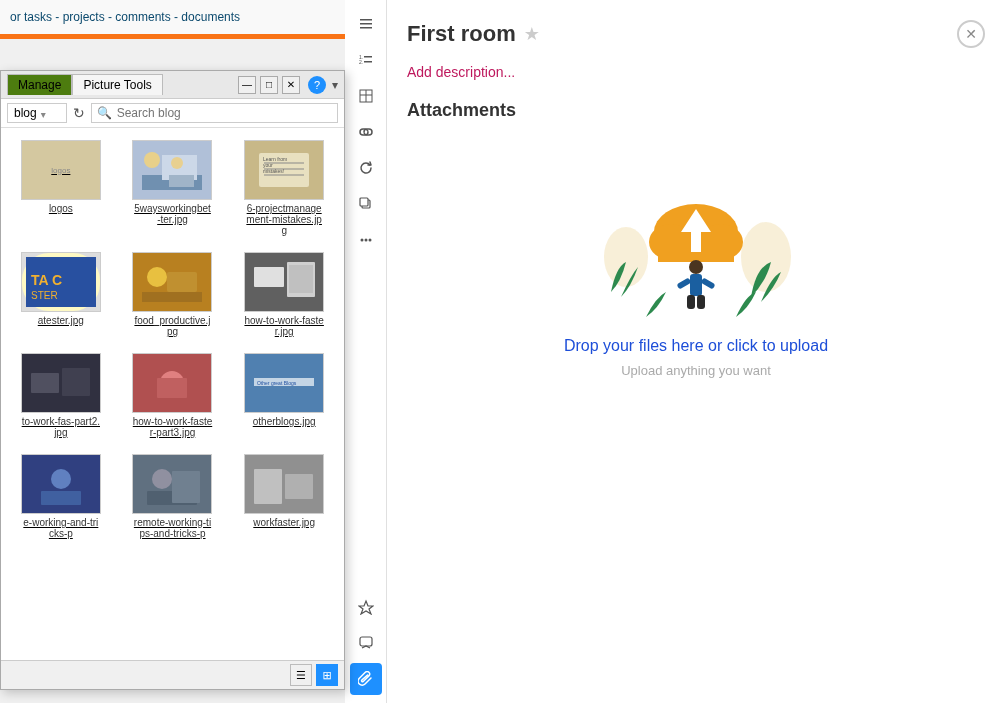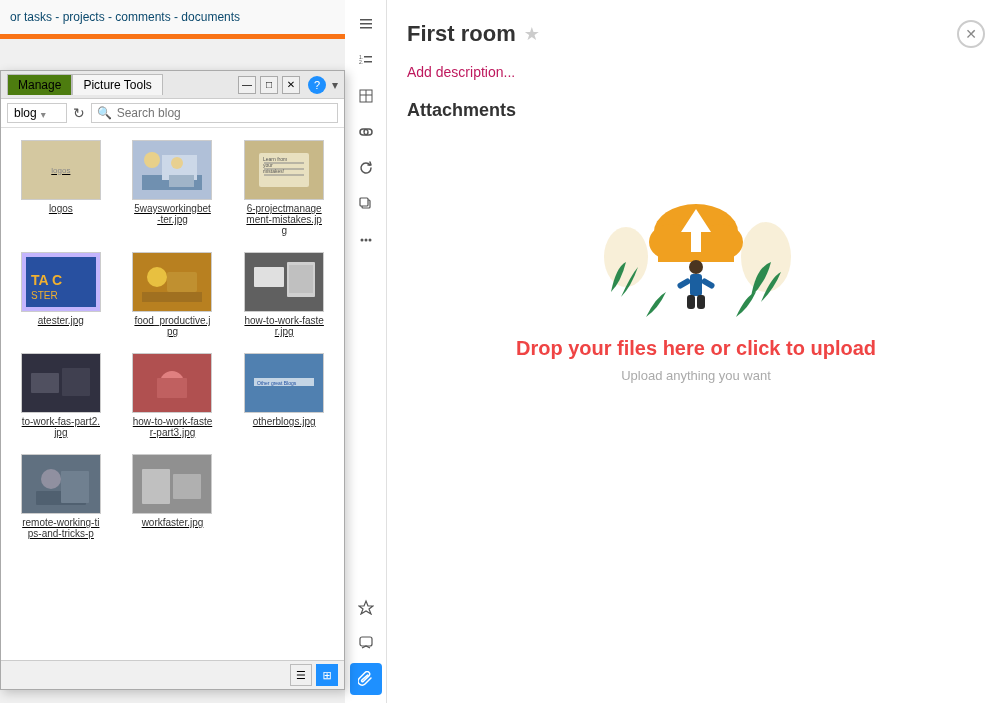--- a/index.html
+++ b/index.html
@@ -43,21 +43,21 @@
     .close-btn { width: 28px; height: 28px; border-radius: 50%; border: 2px solid #ccc; background: none; cursor: pointer; display: flex; align-items: center; justify-content: center; color: #888; font-size: 14px; }
 
     .add-description { color: #be185d; font-size: 14px; cursor: pointer; margin-bottom: 20px; }
 
     
     .attachments-title { font-size: 18px; font-weight: 600; color: #333; margin-bottom: 16px; }
 
     
     .drop-zone { border: none; display: flex; flex-direction: column; align-items: center; justify-content: center; padding: 40px 20px; margin-top: 10px; }
 
-    .drop-text { color: #ef4444; font-size: 20px; font-weight: 700; margin-bottom: 8px; cursor: pointer; }
+    .drop-text { color: #1d4ed8; font-size: 16px; font-weight: 400; margin-bottom: 8px; cursor: pointer; }
     .drop-subtext { color: #aaa; font-size: 13px; }
 
     
     .illustration-svg { width: 200px; height: 160px; }
 
     
     .fm-grid-area::-webkit-scrollbar { width: 10px; }
     .fm-grid-area::-webkit-scrollbar-track { background: #f0f0f0; }
     .fm-grid-area::-webkit-scrollbar-thumb { background: #bbb; border-radius: 4px; }
 
@@ -148,21 +148,21 @@
                 <text x="14" y="22" font-size="5" fill="#555">your</text>
                 <text x="14" y="28" font-size="5" fill="#555">mistakes!</text>
               </svg>
           </div>
         </div>
         <span class="fm-label">6-projectmanagement-mistakes.jpg</span>
       </div>
 
       <div class="fm-item">
         <div class="fm-thumb">
-          <div class="fm-thumb-placeholder" style="background:#c4b5fd;">
+          <div class="fm-thumb-placeholder" style="background:#fef9c3;border-radius:27px;">
             <svg width="70" height="50" viewBox="0 0 70 50">
                 <rect width="70" height="50" fill="#2850a0"></rect>
                 <text x="5" y="28" font-size="14" fill="#f0b030" font-weight="bold">TA C</text>
                 <text x="5" y="42" font-size="10" fill="#f0b030">STER</text>
               </svg>
           </div>
         </div>
         <span class="fm-label">atester.jpg</span>
       </div>
       <div class="fm-item">
@@ -223,20 +223,32 @@
             <svg width="70" height="50" viewBox="0 0 70 50">
                 <rect width="70" height="50" fill="#5080b0"></rect>
                 <rect x="5" y="20" width="60" height="8" fill="#ffffffaa"></rect>
                 <text x="8" y="27" font-size="5" fill="#2050a0">Other great Blogs</text>
               </svg>
           </div>
         </div>
         <span class="fm-label">otherblogs.jpg</span>
       </div>
 
+      <div class="fm-item">
+        <div class="fm-thumb">
+          <div class="fm-thumb-placeholder" style="background:#304080;">
+            <svg width="70" height="50" viewBox="0 0 70 50">
+                <rect width="70" height="50" fill="#304080"></rect>
+                <circle cx="35" cy="20" r="10" fill="#6080c0"></circle>
+                <rect x="15" y="32" width="40" height="14" fill="#4060a0" rx="1"></rect>
+              </svg>
+          </div>
+        </div>
+        <span class="fm-label">e-working-and-tricks-p</span>
+      </div>
       <div class="fm-item">
         <div class="fm-thumb">
           <div class="fm-thumb-placeholder" style="background:#607080;">
             <svg width="70" height="50" viewBox="0 0 70 50">
                 <rect width="70" height="50" fill="#607080"></rect>
                 <circle cx="25" cy="20" r="10" fill="#9090a0"></circle>
                 <rect x="10" y="32" width="50" height="14" fill="#506070" rx="1"></rect>
                 <rect x="35" y="12" width="28" height="32" fill="#708090" rx="1"></rect>
               </svg>
           </div>

